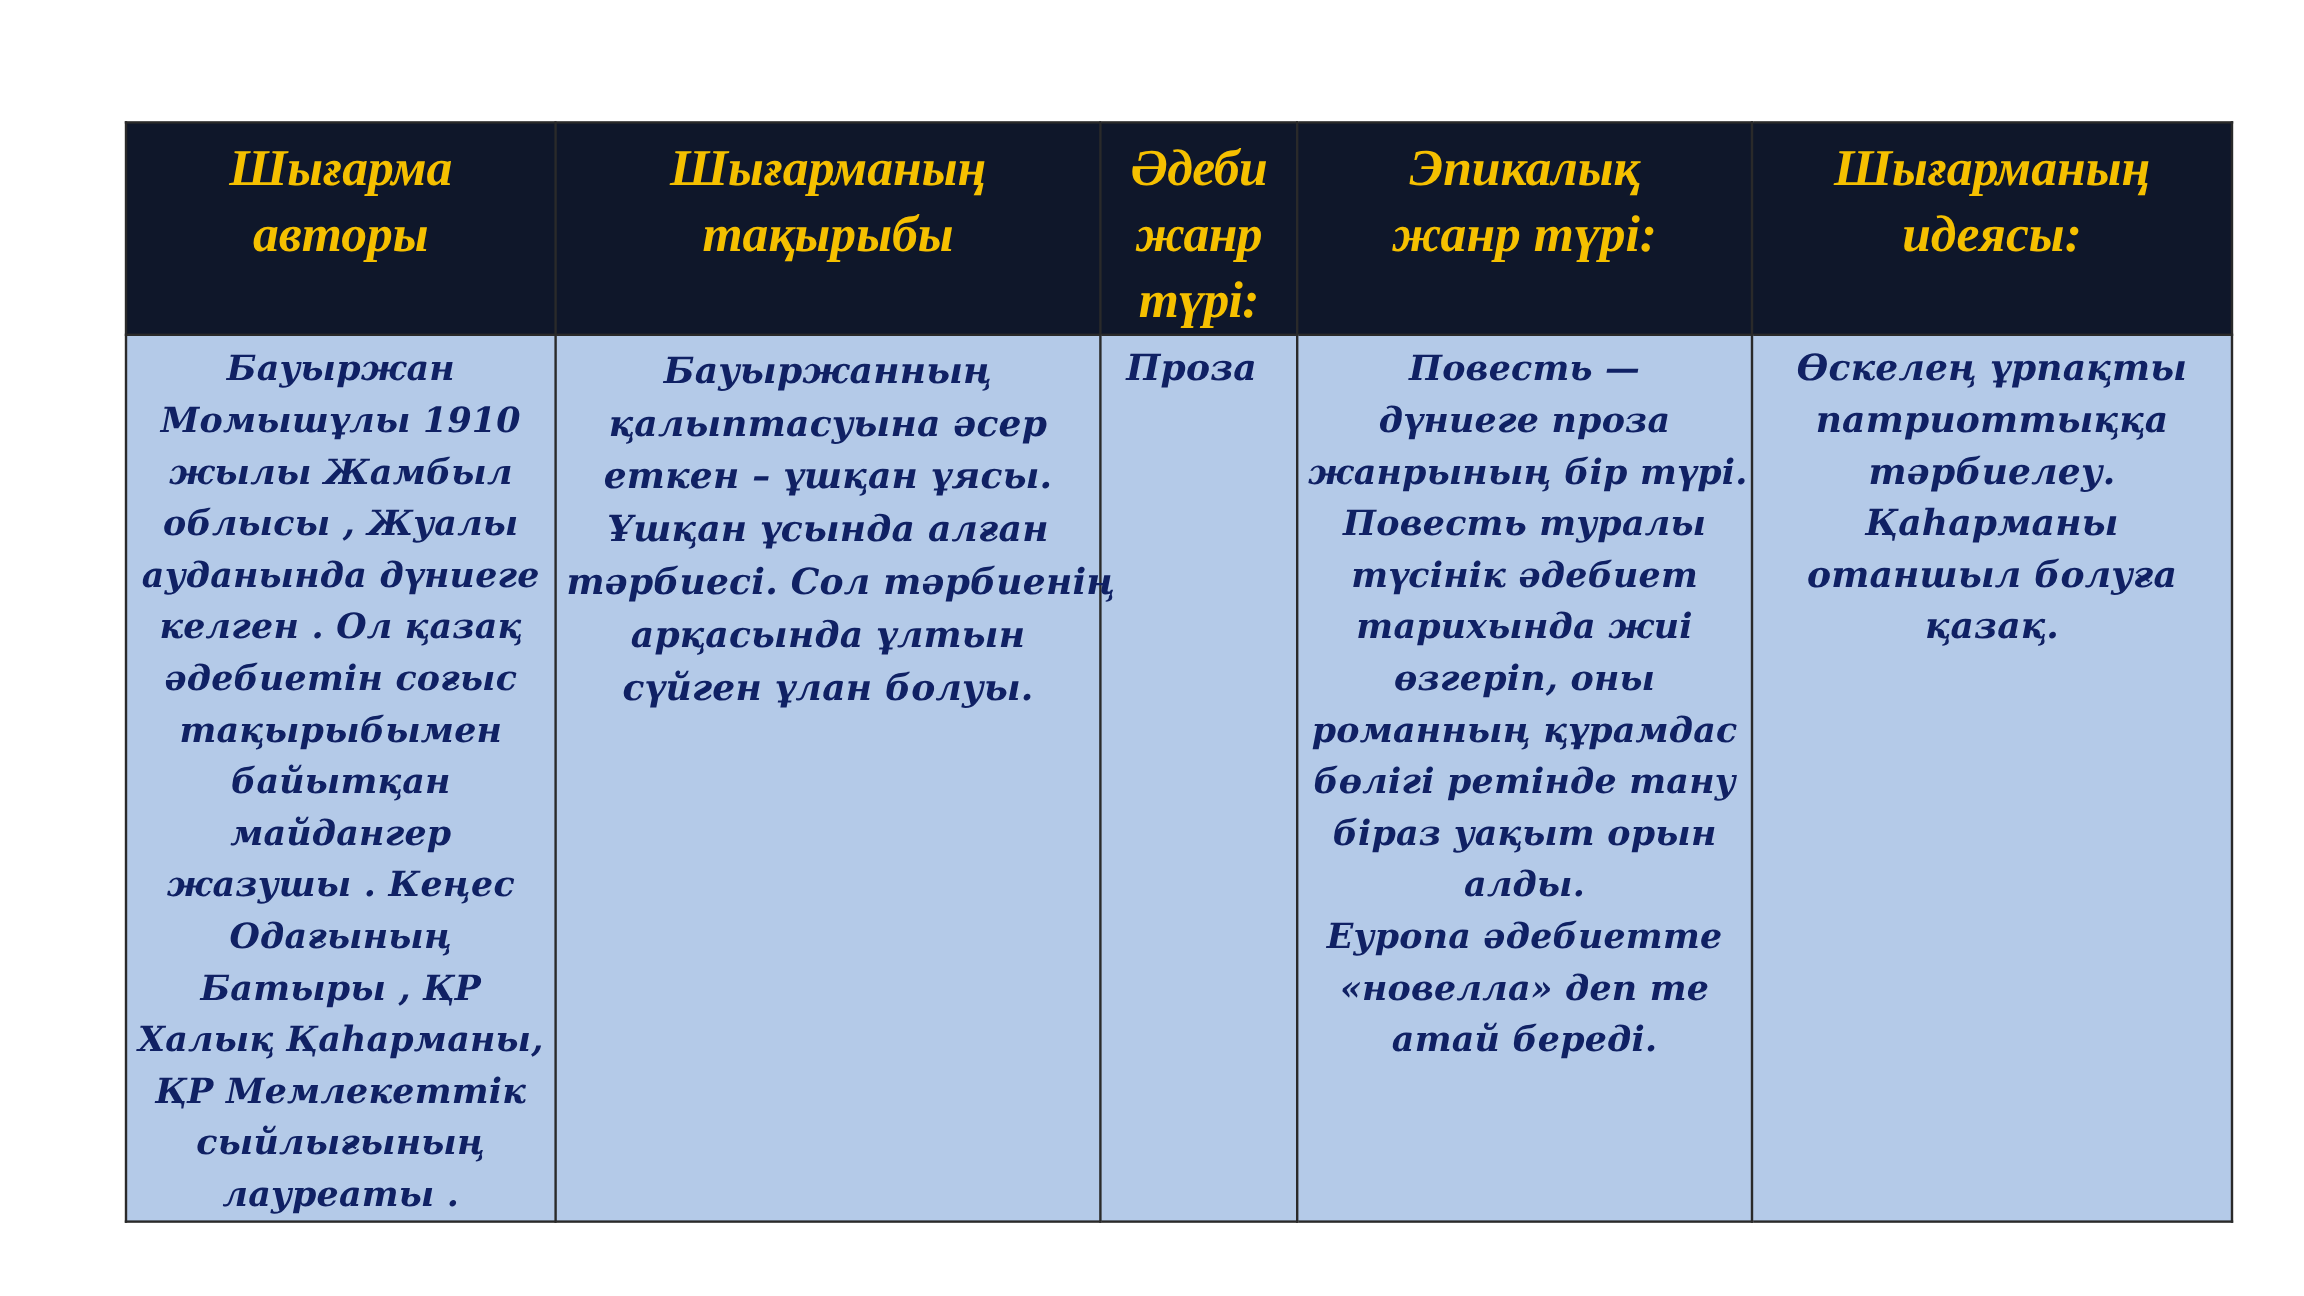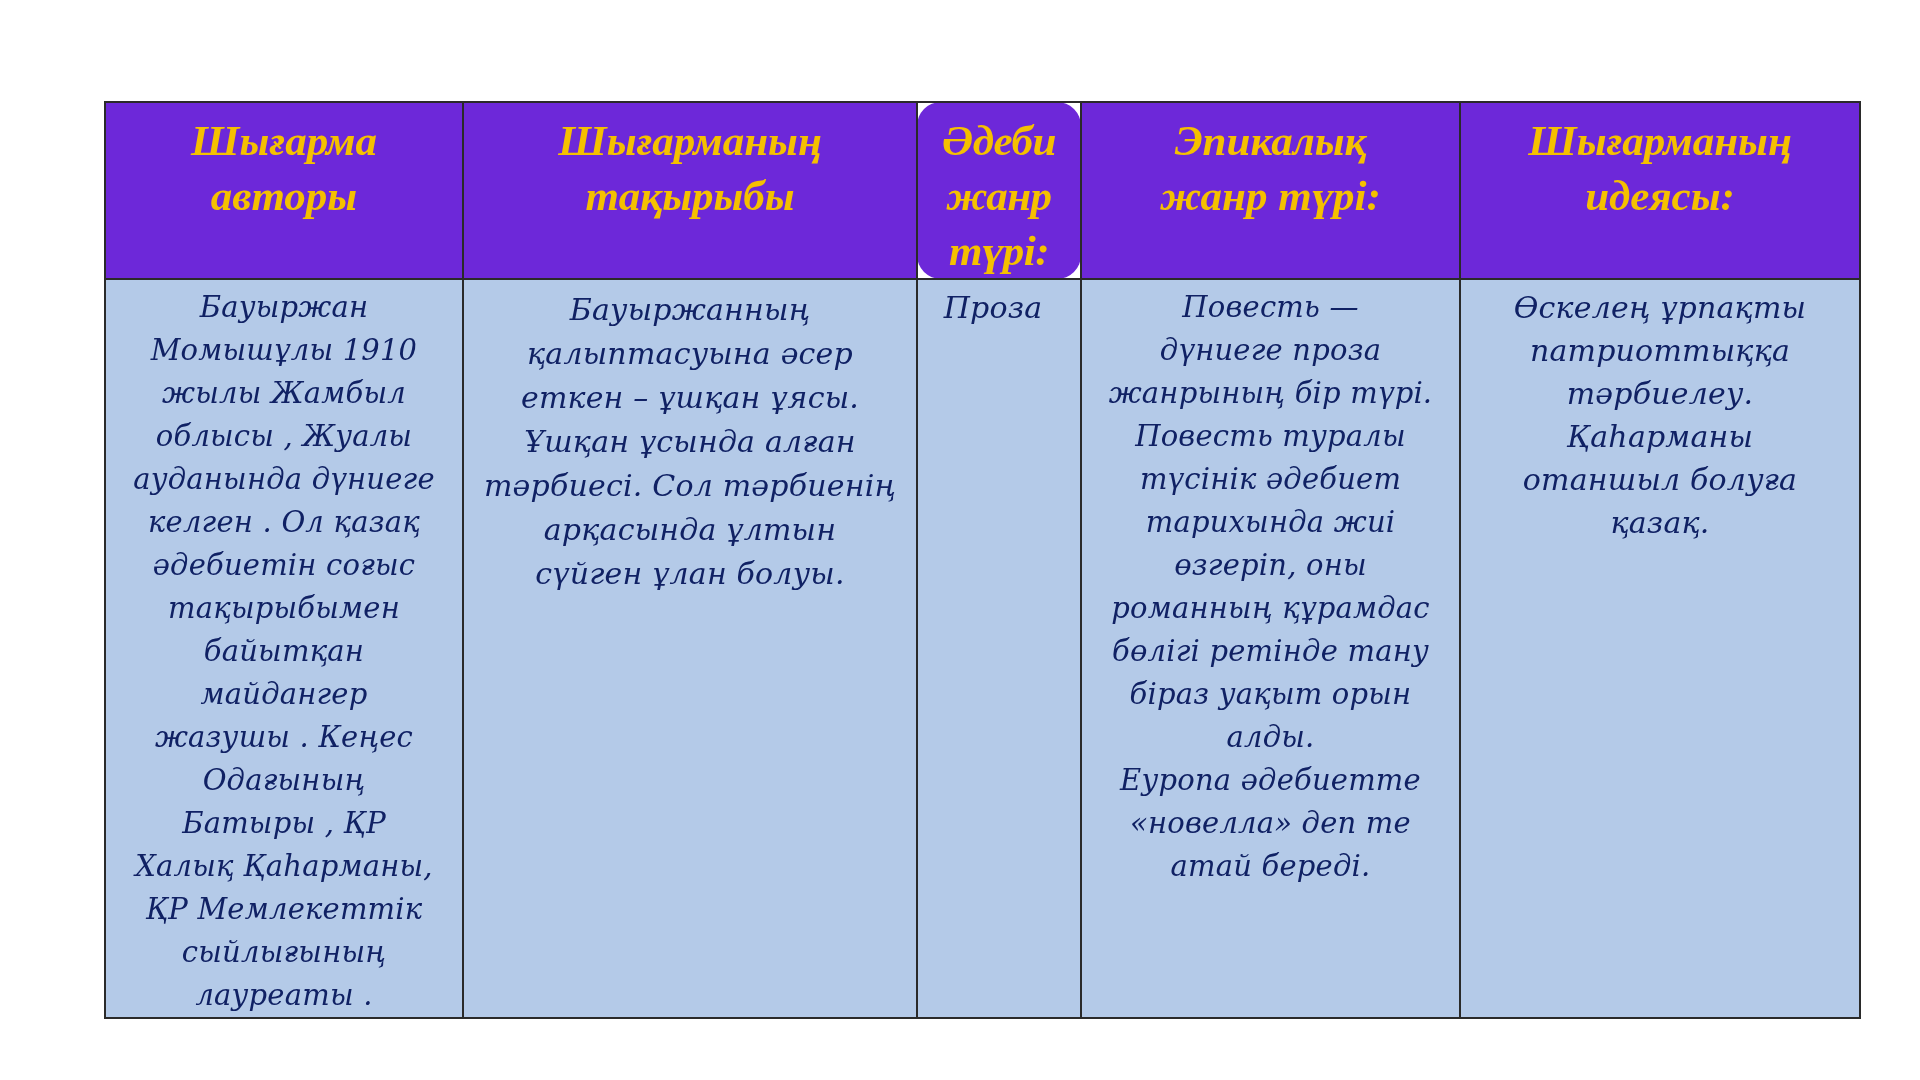--- a/index.html
+++ b/index.html
@@ -10,27 +10,27 @@
   .table {
     position: absolute; left: 104px; top: 101px; width: 1755px; height: 901px;
     border-collapse: collapse; table-layout: fixed;
   }
   .table td, .table th {
     border: 2px solid #2a2a2a; vertical-align: top; text-align: center;
     padding: 0 8px; box-sizing: border-box;
   }
   .table thead tr { height: 167px; }
   .table thead th {
-    background: #6d28d9; color: #f5c000; font-style: italic; font-weight: bold;
+    background: #0f172a; color: #f5c000; font-style: italic; font-weight: bold;
     font-family: "Liberation Serif", "DejaVu Serif", serif;
     font-size: 43px; line-height: 55px; padding-top: 10px;
     transform-origin: top center;
   }
   .table tbody td {
-    background: #b4cae8; color: #102164; font-style: italic; font-weight: normal;
+    background: #b4cae8; color: #102164; font-style: italic; font-weight: bold;
     font-family: "DejaVu Serif", serif;
     font-size: 30px; line-height: 43px; padding-top: 6px;
     letter-spacing: 0.2px;
   }
   .cell-line { display: block; white-space: nowrap; }
   .narrow { font-size: 29px !important; }
   .col-lit { letter-spacing: -0.5px; }
 </style>
 </head>
 <body>
@@ -46,21 +46,21 @@
   <thead>
     <tr>
       <th>
         <span class="cell-line">Шығарма</span>
         <span class="cell-line">авторы</span>
       </th>
       <th>
         <span class="cell-line">Шығарманың</span>
         <span class="cell-line">тақырыбы</span>
       </th>
-      <th class="col-lit" style="padding-left:2px;padding-right:2px;border-radius:24px;">
+      <th class="col-lit" style="padding-left:2px;padding-right:2px;">
         <span class="cell-line">Әдеби</span>
         <span class="cell-line">жанр</span>
         <span class="cell-line">түрі:</span>
       </th>
       <th>
         <span class="cell-line">Эпикалық</span>
         <span class="cell-line">жанр түрі:</span>
       </th>
       <th>
         <span class="cell-line">Шығарманың</span>

